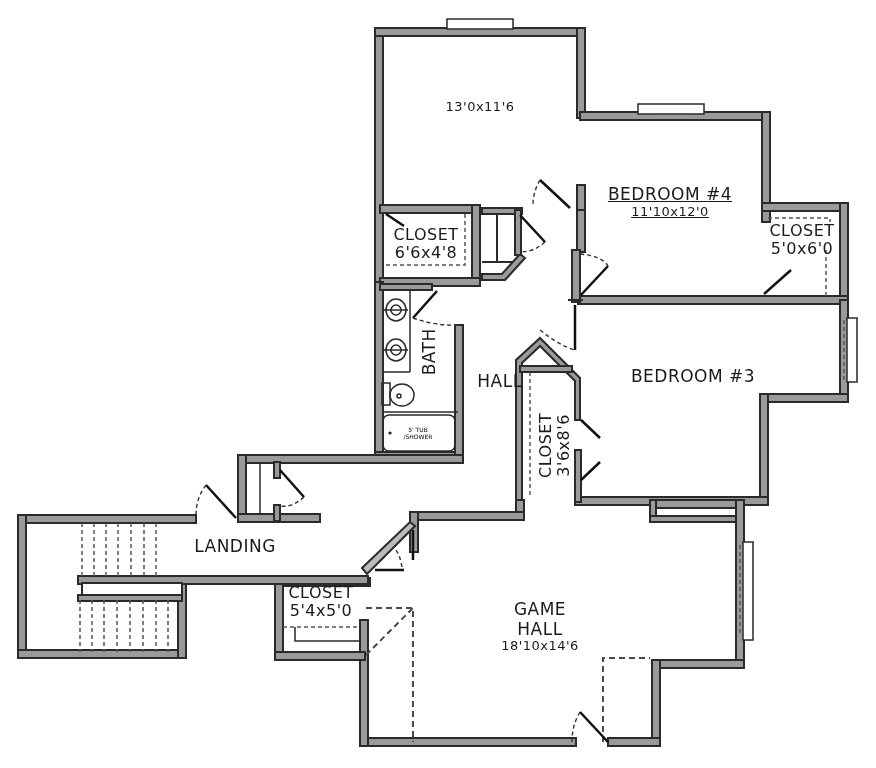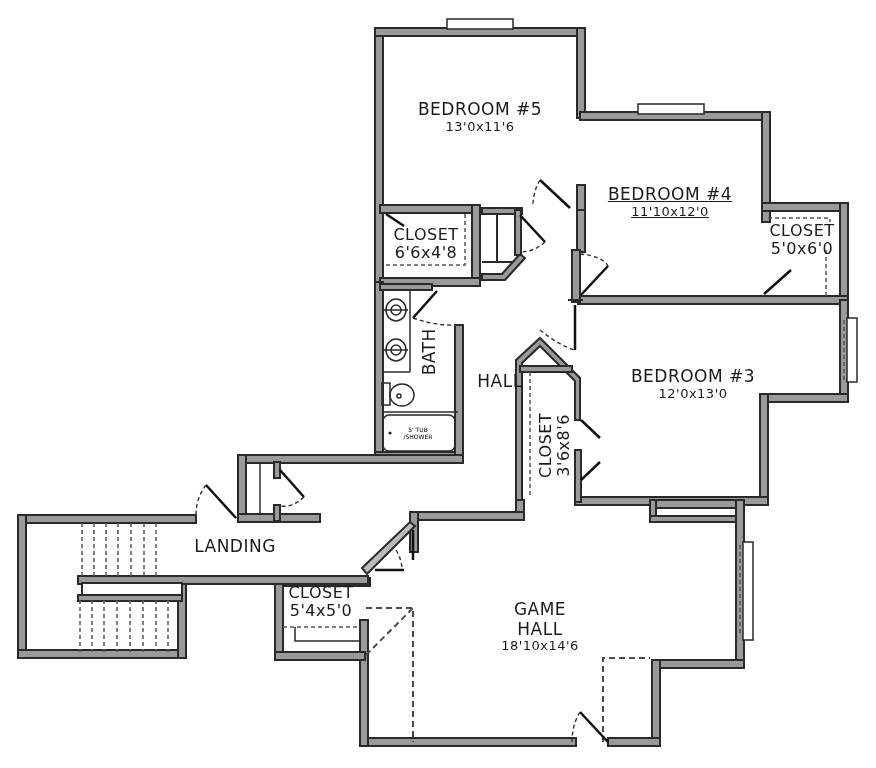--- a/index.html
+++ b/index.html
@@ -217,21 +217,20 @@
     <path class="arc" d="M304 497 Q292 508 280 506"></path>
 
     <line x1="206" y1="485" x2="236" y2="518" class="door"></line>
     <path class="arc" d="M206 485 Q196 498 196 515"></path>
 
     <rect class="wall" x="280" y="514" width="40" height="8"></rect>
   </g>
 </svg>
 
 <div class="label" style="left:400px; top:100px; width:160px;">
-  <span class="name">BEDROOM #5</span>
   <span class="dim">13'0x11'6</span>
 </div>
 
 <div class="label" style="left:590px; top:185px; width:160px;text-decoration:underline;">
   <span class="name">BEDROOM #4</span>
   <span class="dim">11'10x12'0</span>
 </div>
 
 <div class="label small" style="left:760px; top:222px; width:84px;">
   <span class="name">CLOSET</span>
@@ -242,21 +241,20 @@
   <span class="name">CLOSET</span>
   <span class="dim">6'6x4'8</span>
 </div>
 
 <div class="label vert" style="left:400px; top:342px; width:60px; font-size:17px;">BATH</div>
 
 <div class="label" style="left:462px; top:372px; width:60px; font-size:17px;padding-left:8px;">HALL</div>
 
 <div class="label" style="left:613px; top:367px; width:160px;">
   <span class="name">BEDROOM #3</span>
-  <span class="dim">12'0x13'0</span>
 </div>
 
 <div class="label small vert" style="left:510px; top:427px; width:90px;">
   <span class="name">CLOSET</span>
   <span class="dim">3'6x8'6</span>
 </div>
 
 <div class="label" style="left:185px; top:537px; width:100px; font-size:17px;">LANDING</div>
 
 <div class="label small" style="left:279px; top:584px; width:84px;">

